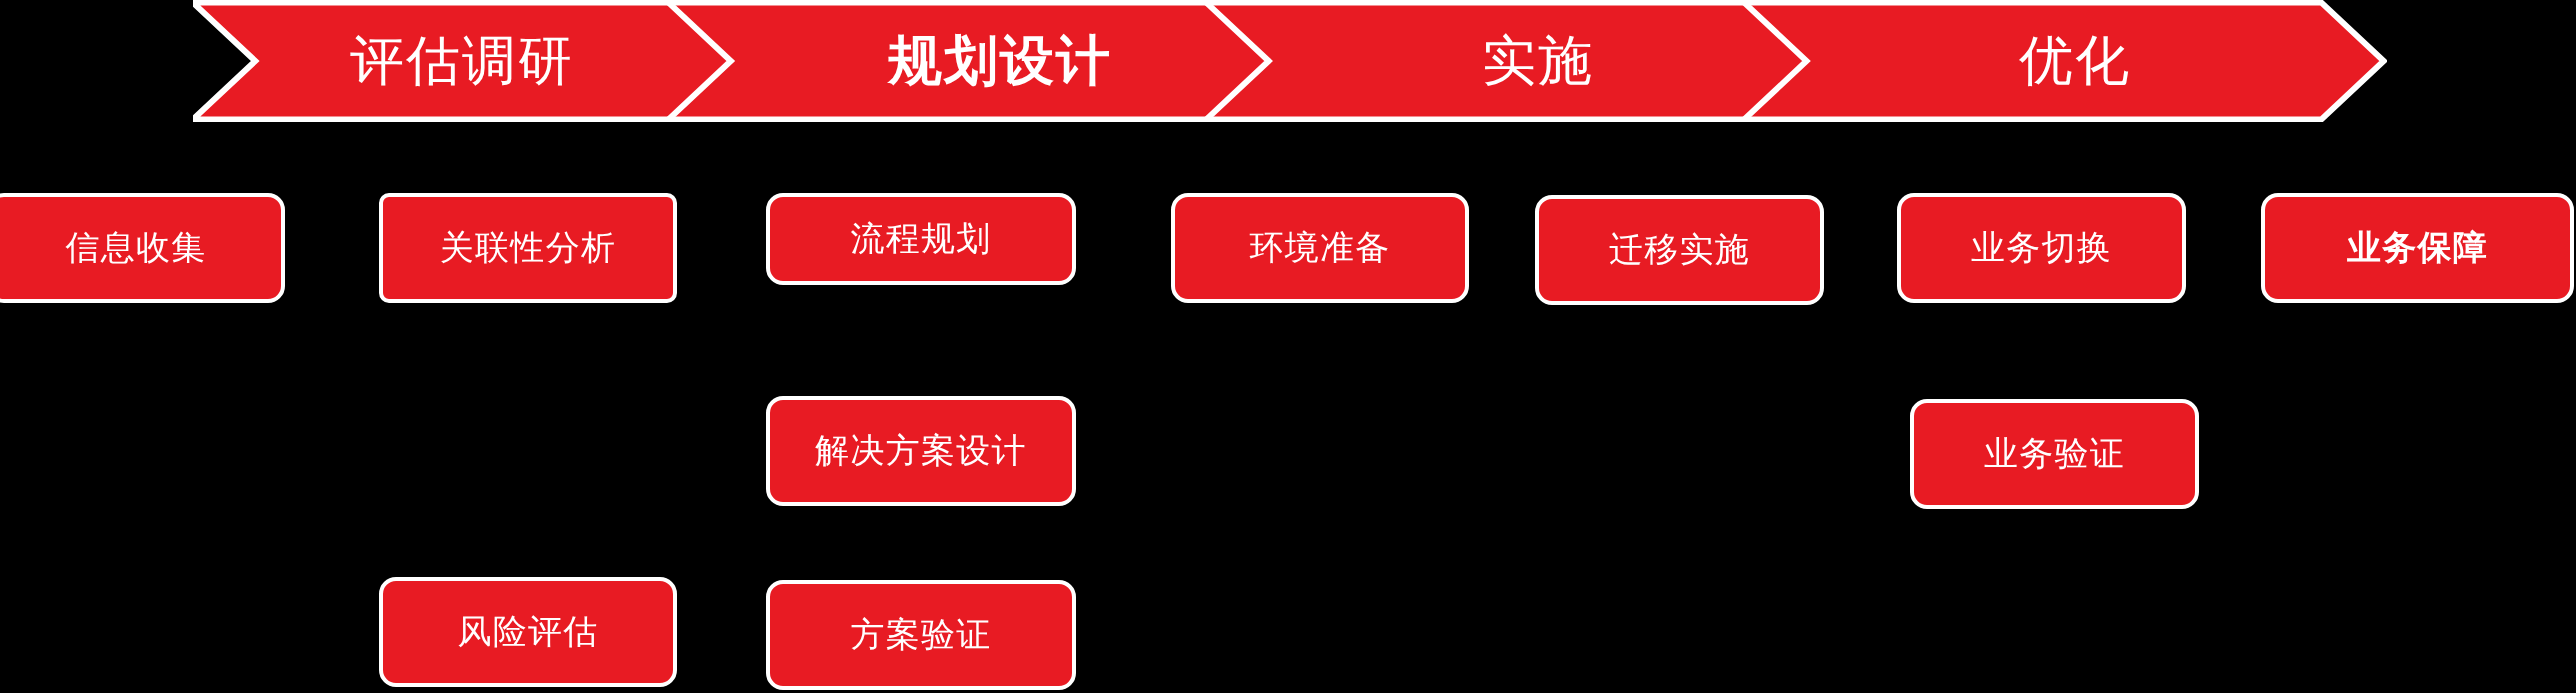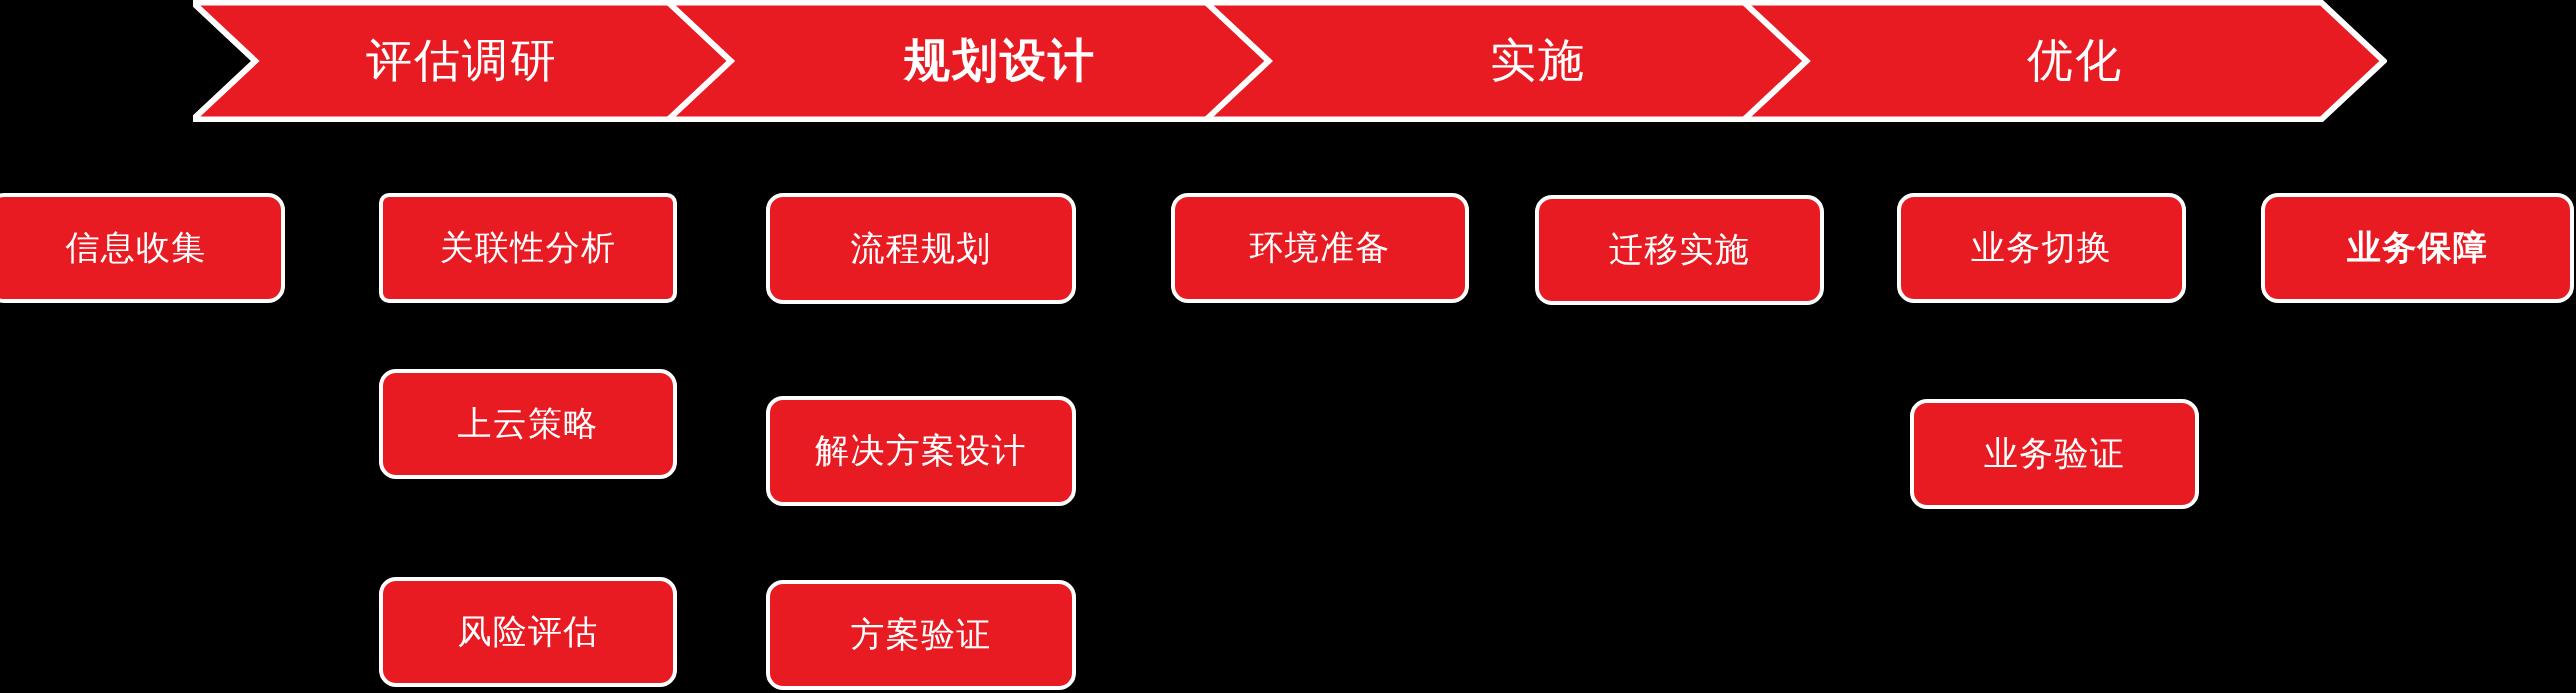--- a/index.html
+++ b/index.html
@@ -39,21 +39,21 @@
     display: block;
   }
   .phase-label {
     position: absolute;
     top: 0;
     height: 122px;
     display: flex;
     align-items: center;
     justify-content: center;
     color: #FFFFFF;
-    font-size: 46px;
+    font-size: 54px;
     letter-spacing: 2px;
     font-weight: 400;
     white-space: nowrap;
     pointer-events: none;
   }
 
   
   .task-box {
     position: absolute;
     box-sizing: border-box;
@@ -87,27 +87,26 @@
     </svg>
 
     <div class="phase-label" style="left:0px;width:538px;">评估调研</div>
     <div class="phase-label" style="left:538px;width:538px;font-weight:bold;">规划设计</div>
     <div class="phase-label" style="left:1076px;width:538px;">实施</div>
     <div class="phase-label" style="left:1613px;width:538px;">优化</div>
   </div>
 
   <div class="task-box" style="left:-13px;top:193px;width:298px;height:110px;">信息收集</div>
   <div class="task-box" style="left:379px;top:193px;width:298px;height:110px;border-radius:10px;">关联性分析</div>
-  <div class="task-box" style="left:766px;top:193px;width:310px;height:111px;">流程规划</div>
+  <div class="task-box" style="left:766px;top:193px;width:310px;height:92px;">流程规划</div>
   <div class="task-box" style="left:1171px;top:193px;width:298px;height:110px;">环境准备</div>
   <div class="task-box" style="left:1535px;top:195px;width:289px;height:110px;">迁移实施</div>
   <div class="task-box" style="left:1897px;top:193px;width:289px;height:110px;">业务切换</div>
   <div class="task-box" style="left:2261px;top:193px;width:313px;height:110px;font-weight:bold;">业务保障</div>
 
-  <div class="task-box" style="left:379px;top:369px;width:298px;height:110px;">上云策略</div>
   <div class="task-box" style="left:766px;top:396px;width:310px;height:110px;">解决方案设计</div>
   <div class="task-box" style="left:1910px;top:399px;width:289px;height:110px;">业务验证</div>
 
   <div class="task-box" style="left:379px;top:577px;width:298px;height:110px;">风险评估</div>
   <div class="task-box" style="left:766px;top:580px;width:310px;height:110px;">方案验证</div>
 
 </div>
 
 
 </body></html>

